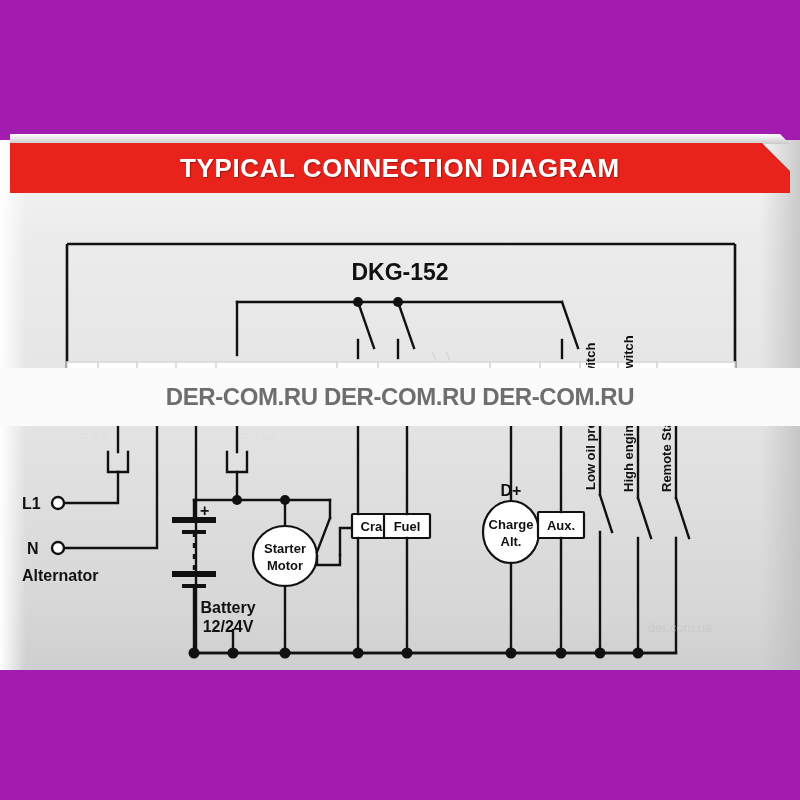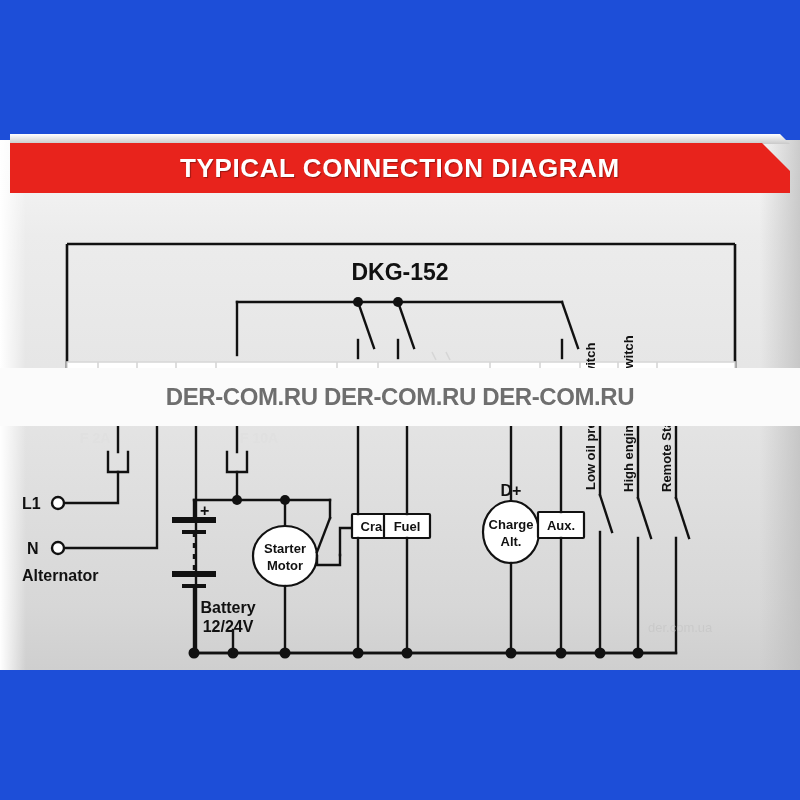--- a/index.html
+++ b/index.html
@@ -1,19 +1,19 @@
 <!DOCTYPE html>
 <html><head>
 <meta charset="utf-8">
 <style>
   html,body{margin:0;padding:0;background:#ffffff;}
   body{width:800px;height:800px;overflow:hidden;
        font-family:"Liberation Sans", sans-serif;}
 
-  #stage{position:relative;width:800px;height:800px;background:#1d4ed8;}
+  #stage{position:relative;width:800px;height:800px;background:#a21caf;}
 
   
   .panel{position:absolute;left:0;top:140px;width:800px;height:530px;
          background:linear-gradient(180deg,#f7f7f7 0%,#ececec 18%,#e3e3e3 55%,#d7d7d7 88%,#cfcfcf 100%);}
   .panel-shadowL{position:absolute;left:0;top:140px;width:26px;height:530px;
          background:linear-gradient(90deg,#ffffff 0%,rgba(255,255,255,0) 100%);}
   .panel-shadowR{position:absolute;right:0;top:140px;width:40px;height:530px;
          background:linear-gradient(270deg,#bdbdbd 0%,rgba(189,189,189,0) 100%);opacity:.75;}
 
   

